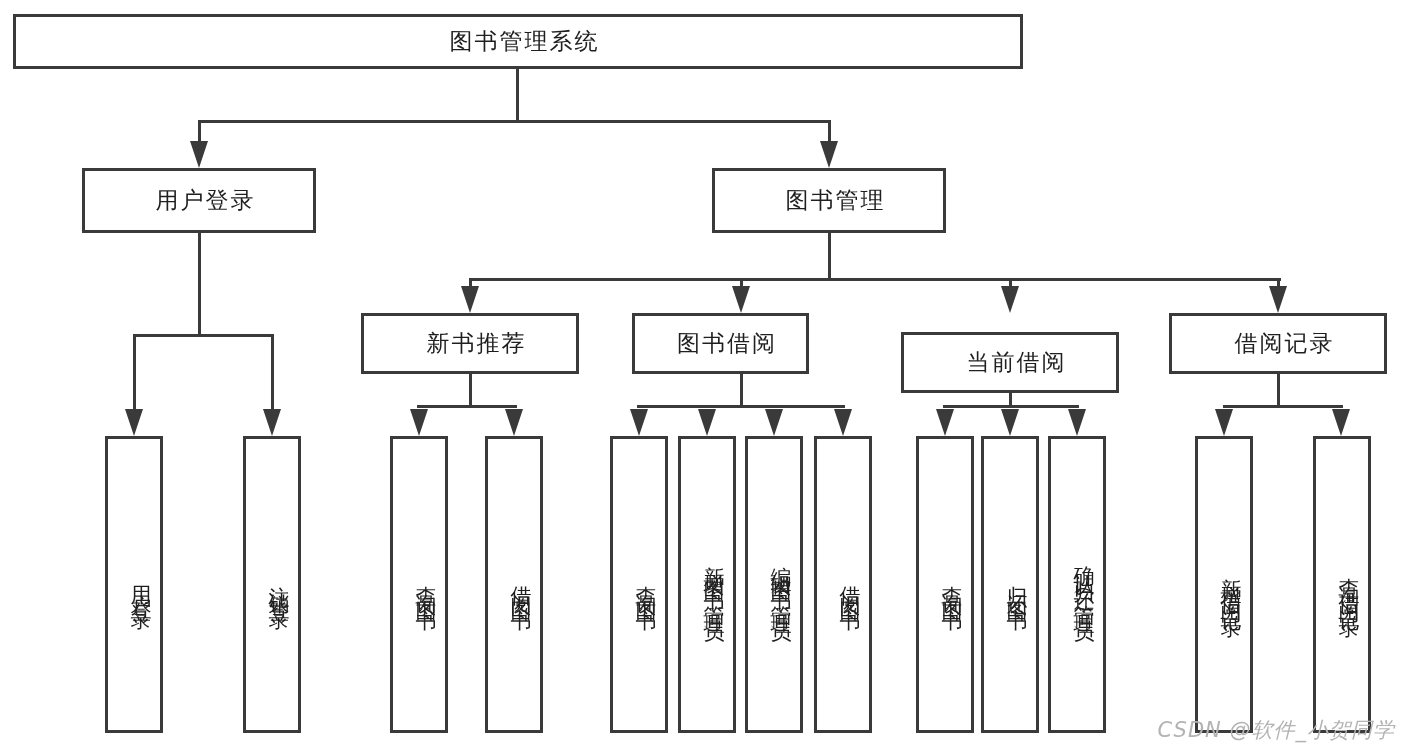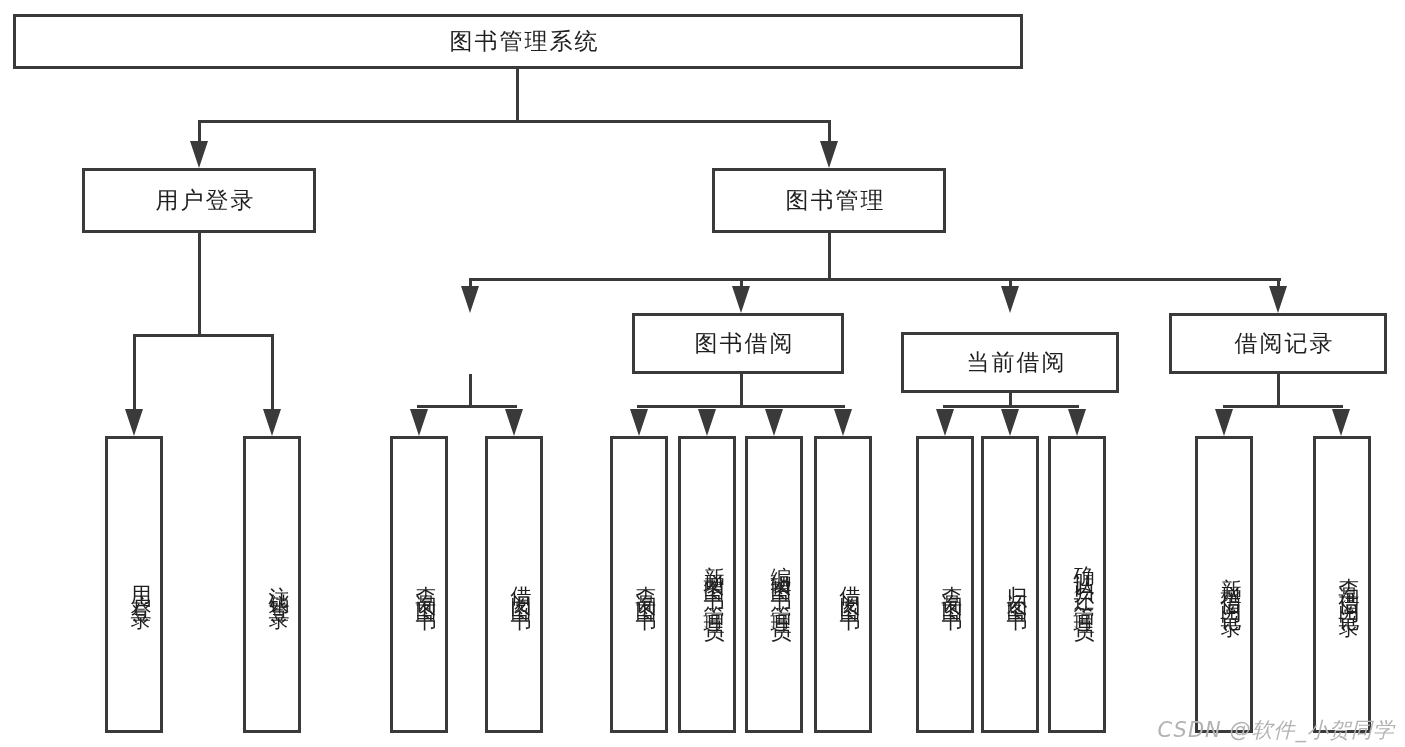--- a/index.html
+++ b/index.html
@@ -111,21 +111,24 @@
   <div class="line" style="left:469px;top:278px;width:812px;height:3px"></div>
   <div class="line" style="left:469px;top:278px;width:3px;height:10px"></div>
   <div class="arrow" style="left:461px;top:286px"></div>
   <div class="line" style="left:740px;top:278px;width:3px;height:10px"></div>
   <div class="arrow" style="left:732px;top:286px"></div>
   <div class="line" style="left:1009px;top:278px;width:3px;height:10px"></div>
   <div class="arrow" style="left:1001px;top:286px"></div>
   <div class="line" style="left:1277px;top:278px;width:3px;height:10px"></div>
   <div class="arrow" style="left:1269px;top:286px"></div>
 
-  <div class="node" style="left:632px;top:313px;width:212px;height:61px">
+  <div class="node" style="left:361px;top:313px;width:218px;height:61px">
+    <span class="hlabel">新书推荐</span>
+  </div>
+  <div class="node" style="left:632px;top:313px;width:177px;height:61px">
     <span class="hlabel">图书借阅</span>
   </div>
   <div class="node" style="left:901px;top:332px;width:218px;height:61px">
     <span class="hlabel">当前借阅</span>
   </div>
   <div class="node" style="left:1169px;top:313px;width:218px;height:61px">
     <span class="hlabel">借阅记录</span>
   </div>
 
   <div class="line" style="left:469px;top:374px;width:3px;height:34px"></div>

